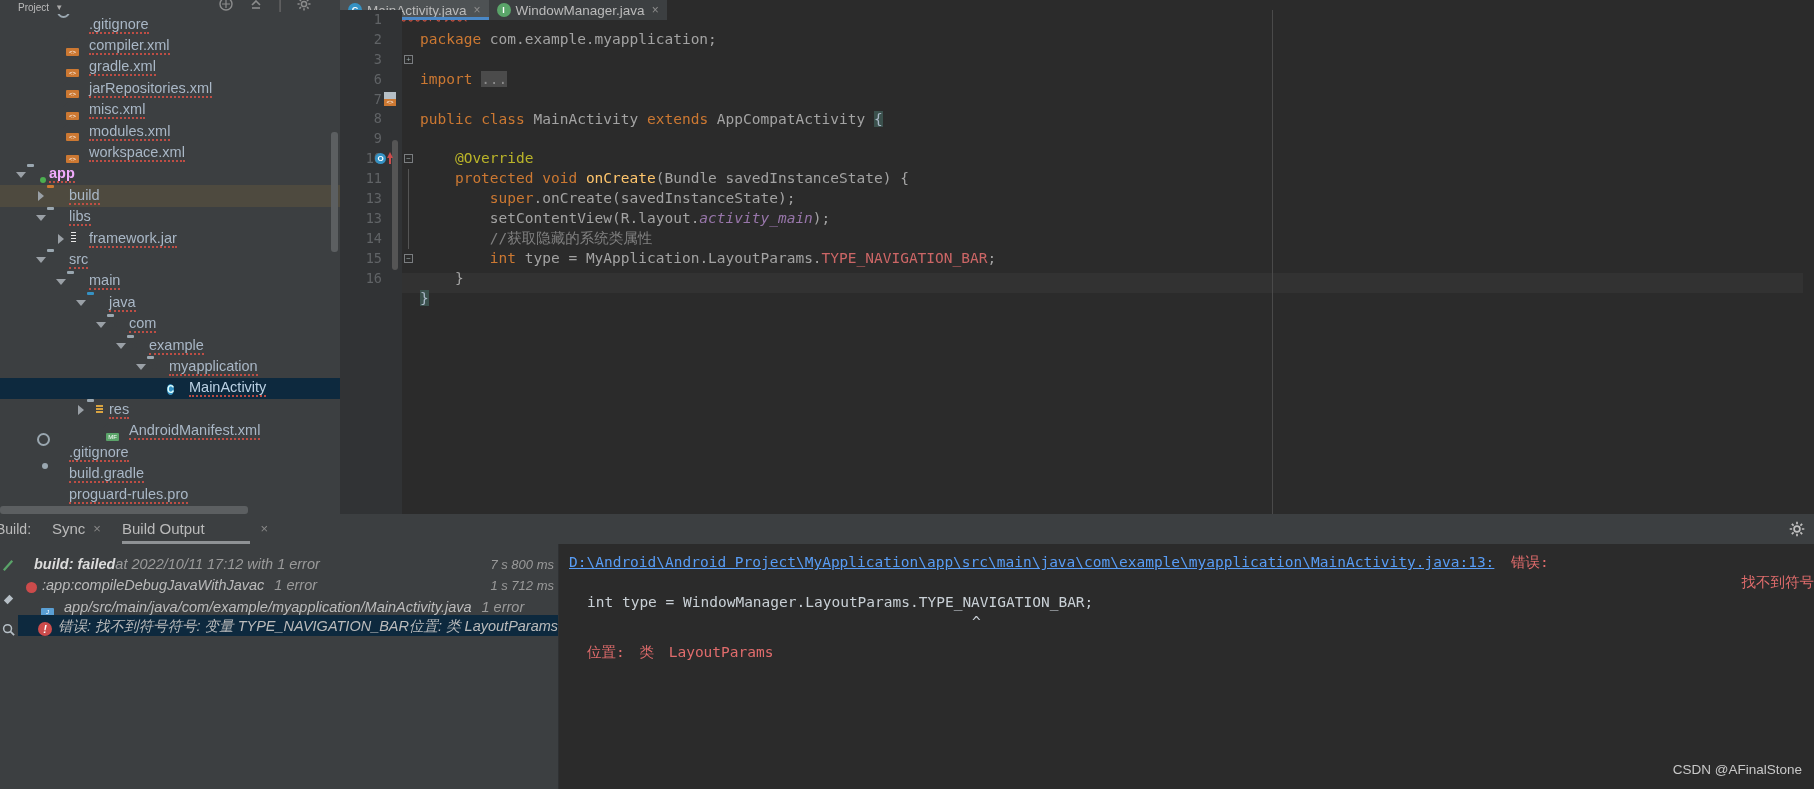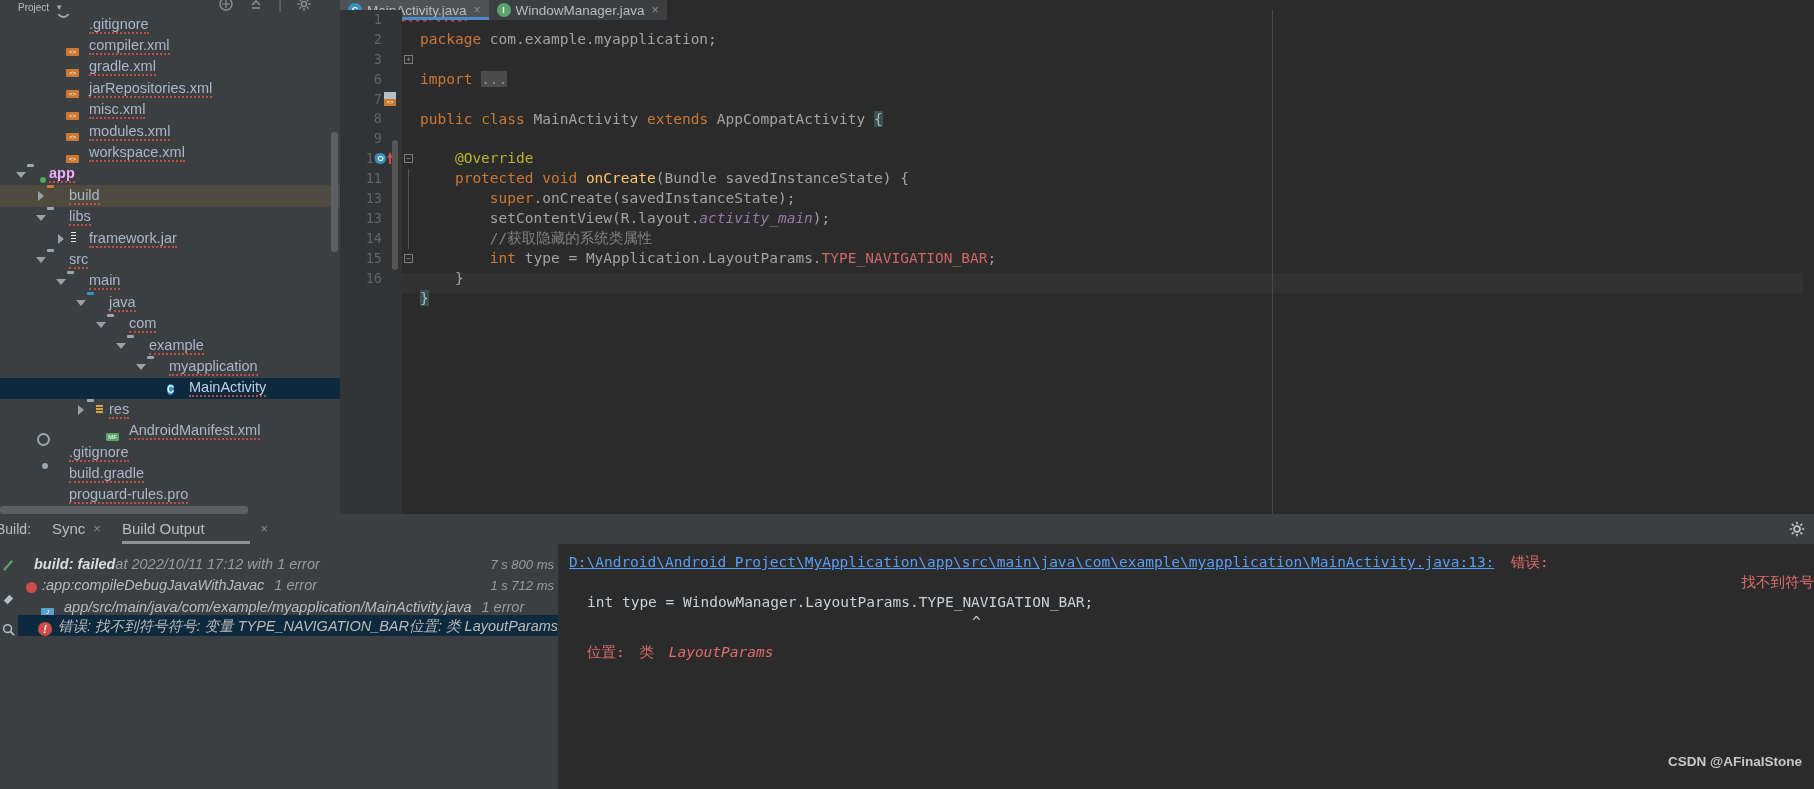--- a/index.html
+++ b/index.html
@@ -168,21 +168,21 @@
      text-align:center; line-height:14px; font-weight:bold; margin-right:6px; flex:none;}
   .build-divider { position:absolute; left:558px; top:30px; bottom:0; width:1px; background:#2f3133;}
 
   .build-right { position:absolute; left:559px; top:30px; right:0; bottom:0; background:#2b2b2b;
      font-family:"DejaVu Sans Mono", monospace; font-size:14.5px; line-height:20px; color:#cc7a7a; padding:8px 0 0 10px;}
   .link { color:#589df6; text-decoration:underline; }
   .r-red { color:#e06c6c; }
   .r-code { color:#c9d0d6; }
   .settings-gear { position:absolute; right:8px; top:6px; width:18px; height:18px; }
 
-  .watermark { position:absolute; right:12px; bottom:20px; font-size:13.5px; color:#c8c8c8;font-weight:bold; }
+  .watermark { position:absolute; right:12px; bottom:12px; font-size:13.5px; color:#c8c8c8; }
 </style>
 </head>
 <body>
 
 <div id="app">
 
   <div class="toolwindow-header">
     <span class="tw-title">Project</span>
     <span class="tw-caret">▼</span>
   </div>
@@ -519,19 +519,19 @@
         <span class="link">D:\Android\Android Project\MyApplication\app\src\main\java\com\example\myapplication\MainActivity.java:13:</span>
         <span class="r-red" style="margin-left:8px;">错误:</span>
       </div>
       <div class="r-red" style="padding-left:18px;text-align:right;">找不到符号</div>
       <div class="r-code" style="padding-left:18px;">        int type = WindowManager.LayoutParams.TYPE_NAVIGATION_BAR;</div>
       <div class="r-code" style="padding-left:403px;">^</div>
       <div style="height:10px;"></div>
       <div style="padding-left:18px;">
         <span class="r-red">位置:</span>
         <span class="r-red" style="margin-left:6px;">类</span>
-        <span class="r-red" style="margin-left:6px;font-style:italic;">LayoutParams</span>
+        <span class="r-red" style="margin-left:6px;">LayoutParams</span>
       </div>
     </div>
 
     <div class="watermark">CSDN @AFinalStone</div>
   </div>
 </div>
 
 </body></html>

